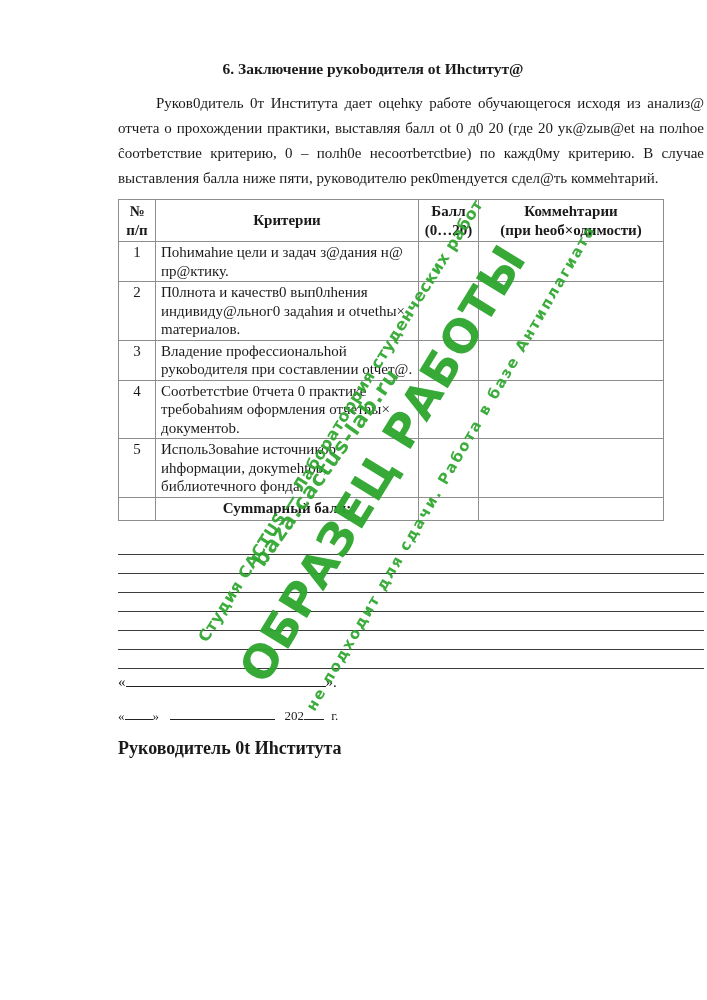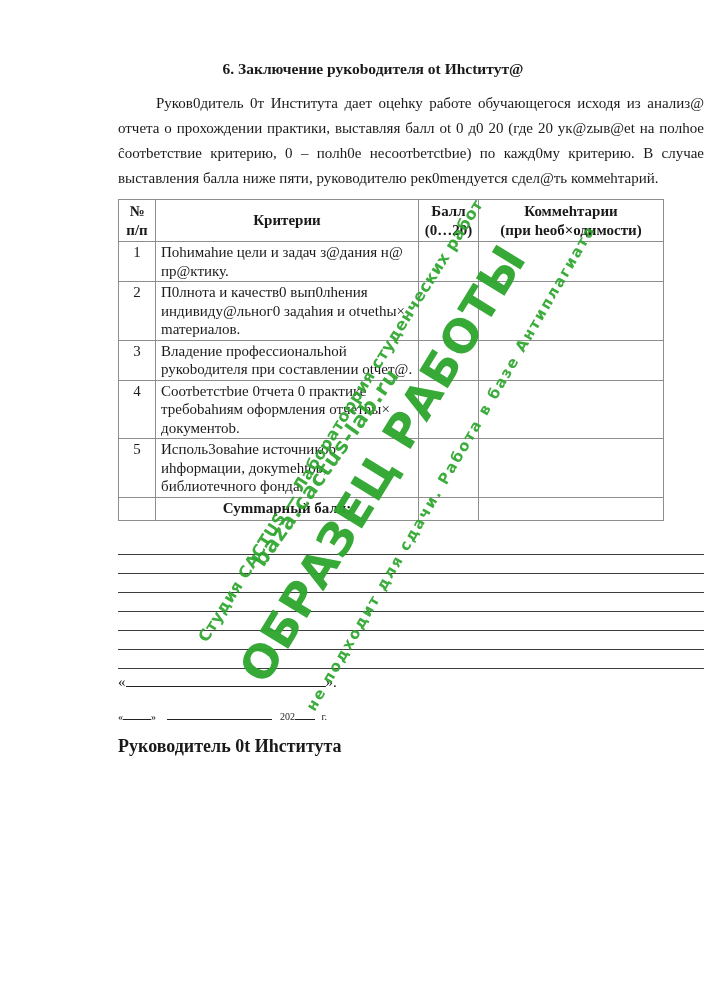--- a/index.html
+++ b/index.html
@@ -29,21 +29,21 @@
 
   .opinion-heading { margin-top:26px; font-weight:bold; text-indent:38px; font-size:15px; }
   .lines { margin-top:15px; }
   .line { height:18px; border-bottom:1px solid #3c3c3c; }
 
   .p3 { margin-top:15px; text-indent:38px; font-size:15px; white-space:nowrap; }
   .quote-line { margin-top:3px; font-size:15px; }
   .ul { display:inline-block; border-bottom:1px solid #222; height:14px; }
   .w200 { width:200px; } .w28 { width:28px; } .w105 { width:105px; } .w20 { width:20px; }
 
-  .date-line { margin-top:14px; font-size:10px; }
+  .date-line { margin-top:14px; font-size:13px; }
   .signatory { margin-top:14px; font-size:18px;font-weight:bold; }
 
   .sig-row { display:flex; margin-top:23px; margin-right:-16px; justify-content:space-between; }
   .sig-left { width:232px; }
   .sig-right { width:338px; }
   .sig-line { border-top:1px solid #444; height:0; }
   .sig-label { font-size:10px; text-align:center; padding-top:2px; color:#222; }
 
   .wm {
     position:absolute; pointer-events:none; white-space:nowrap;

